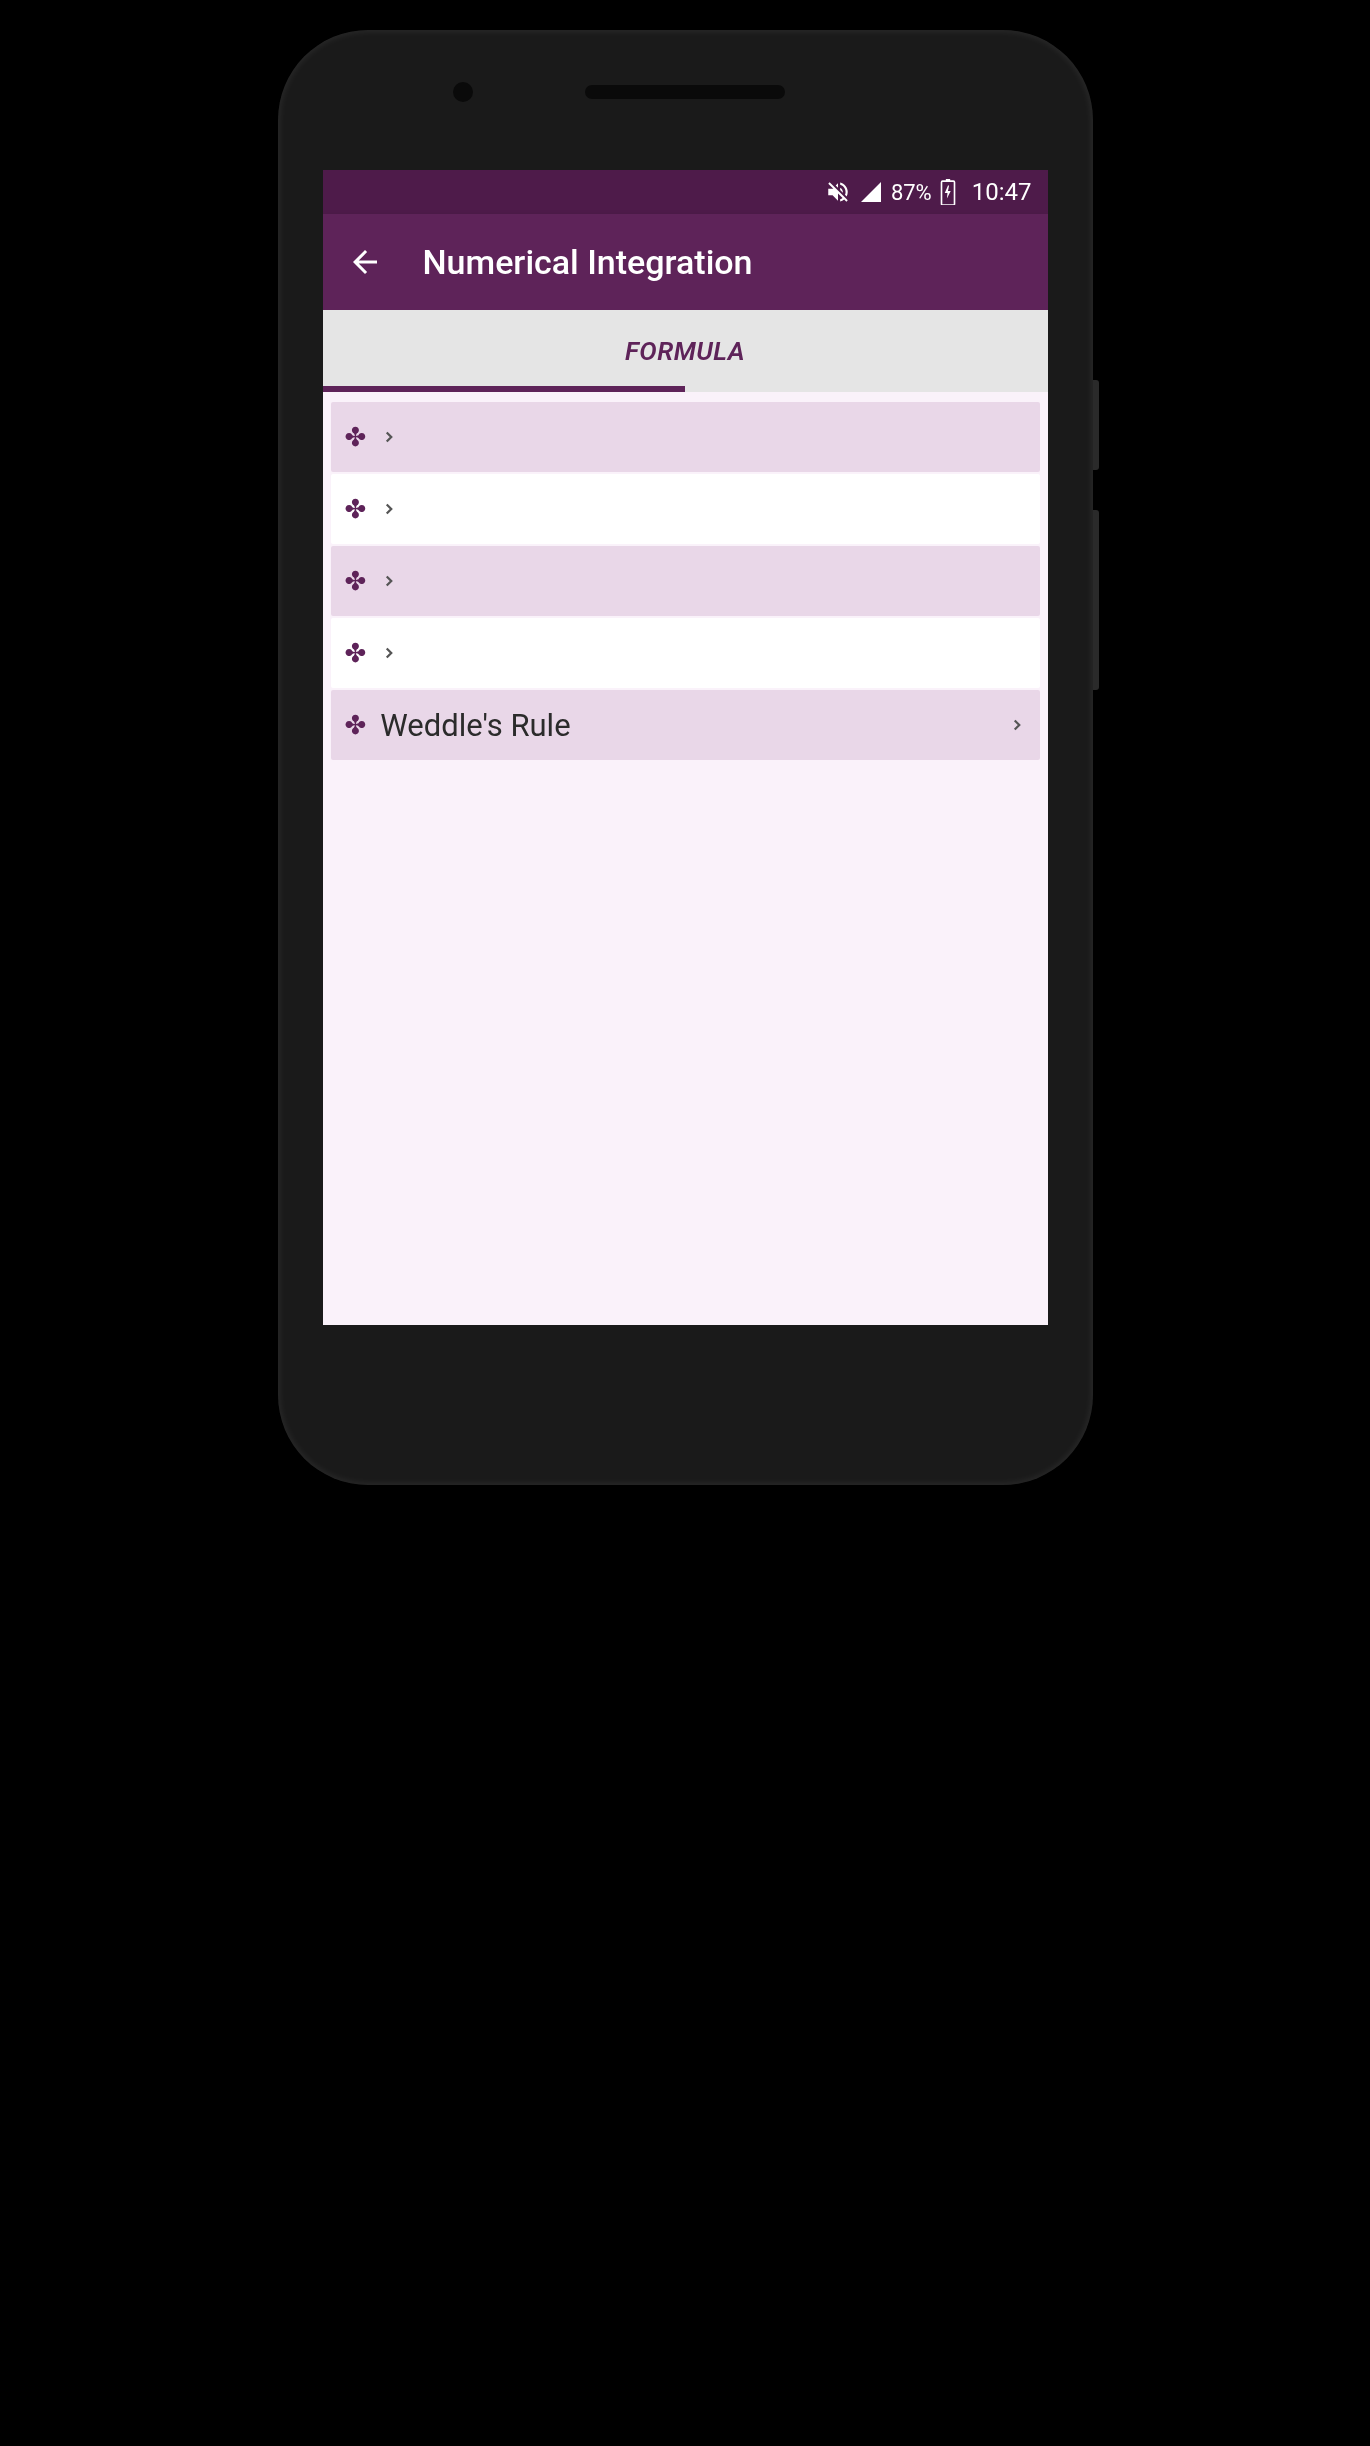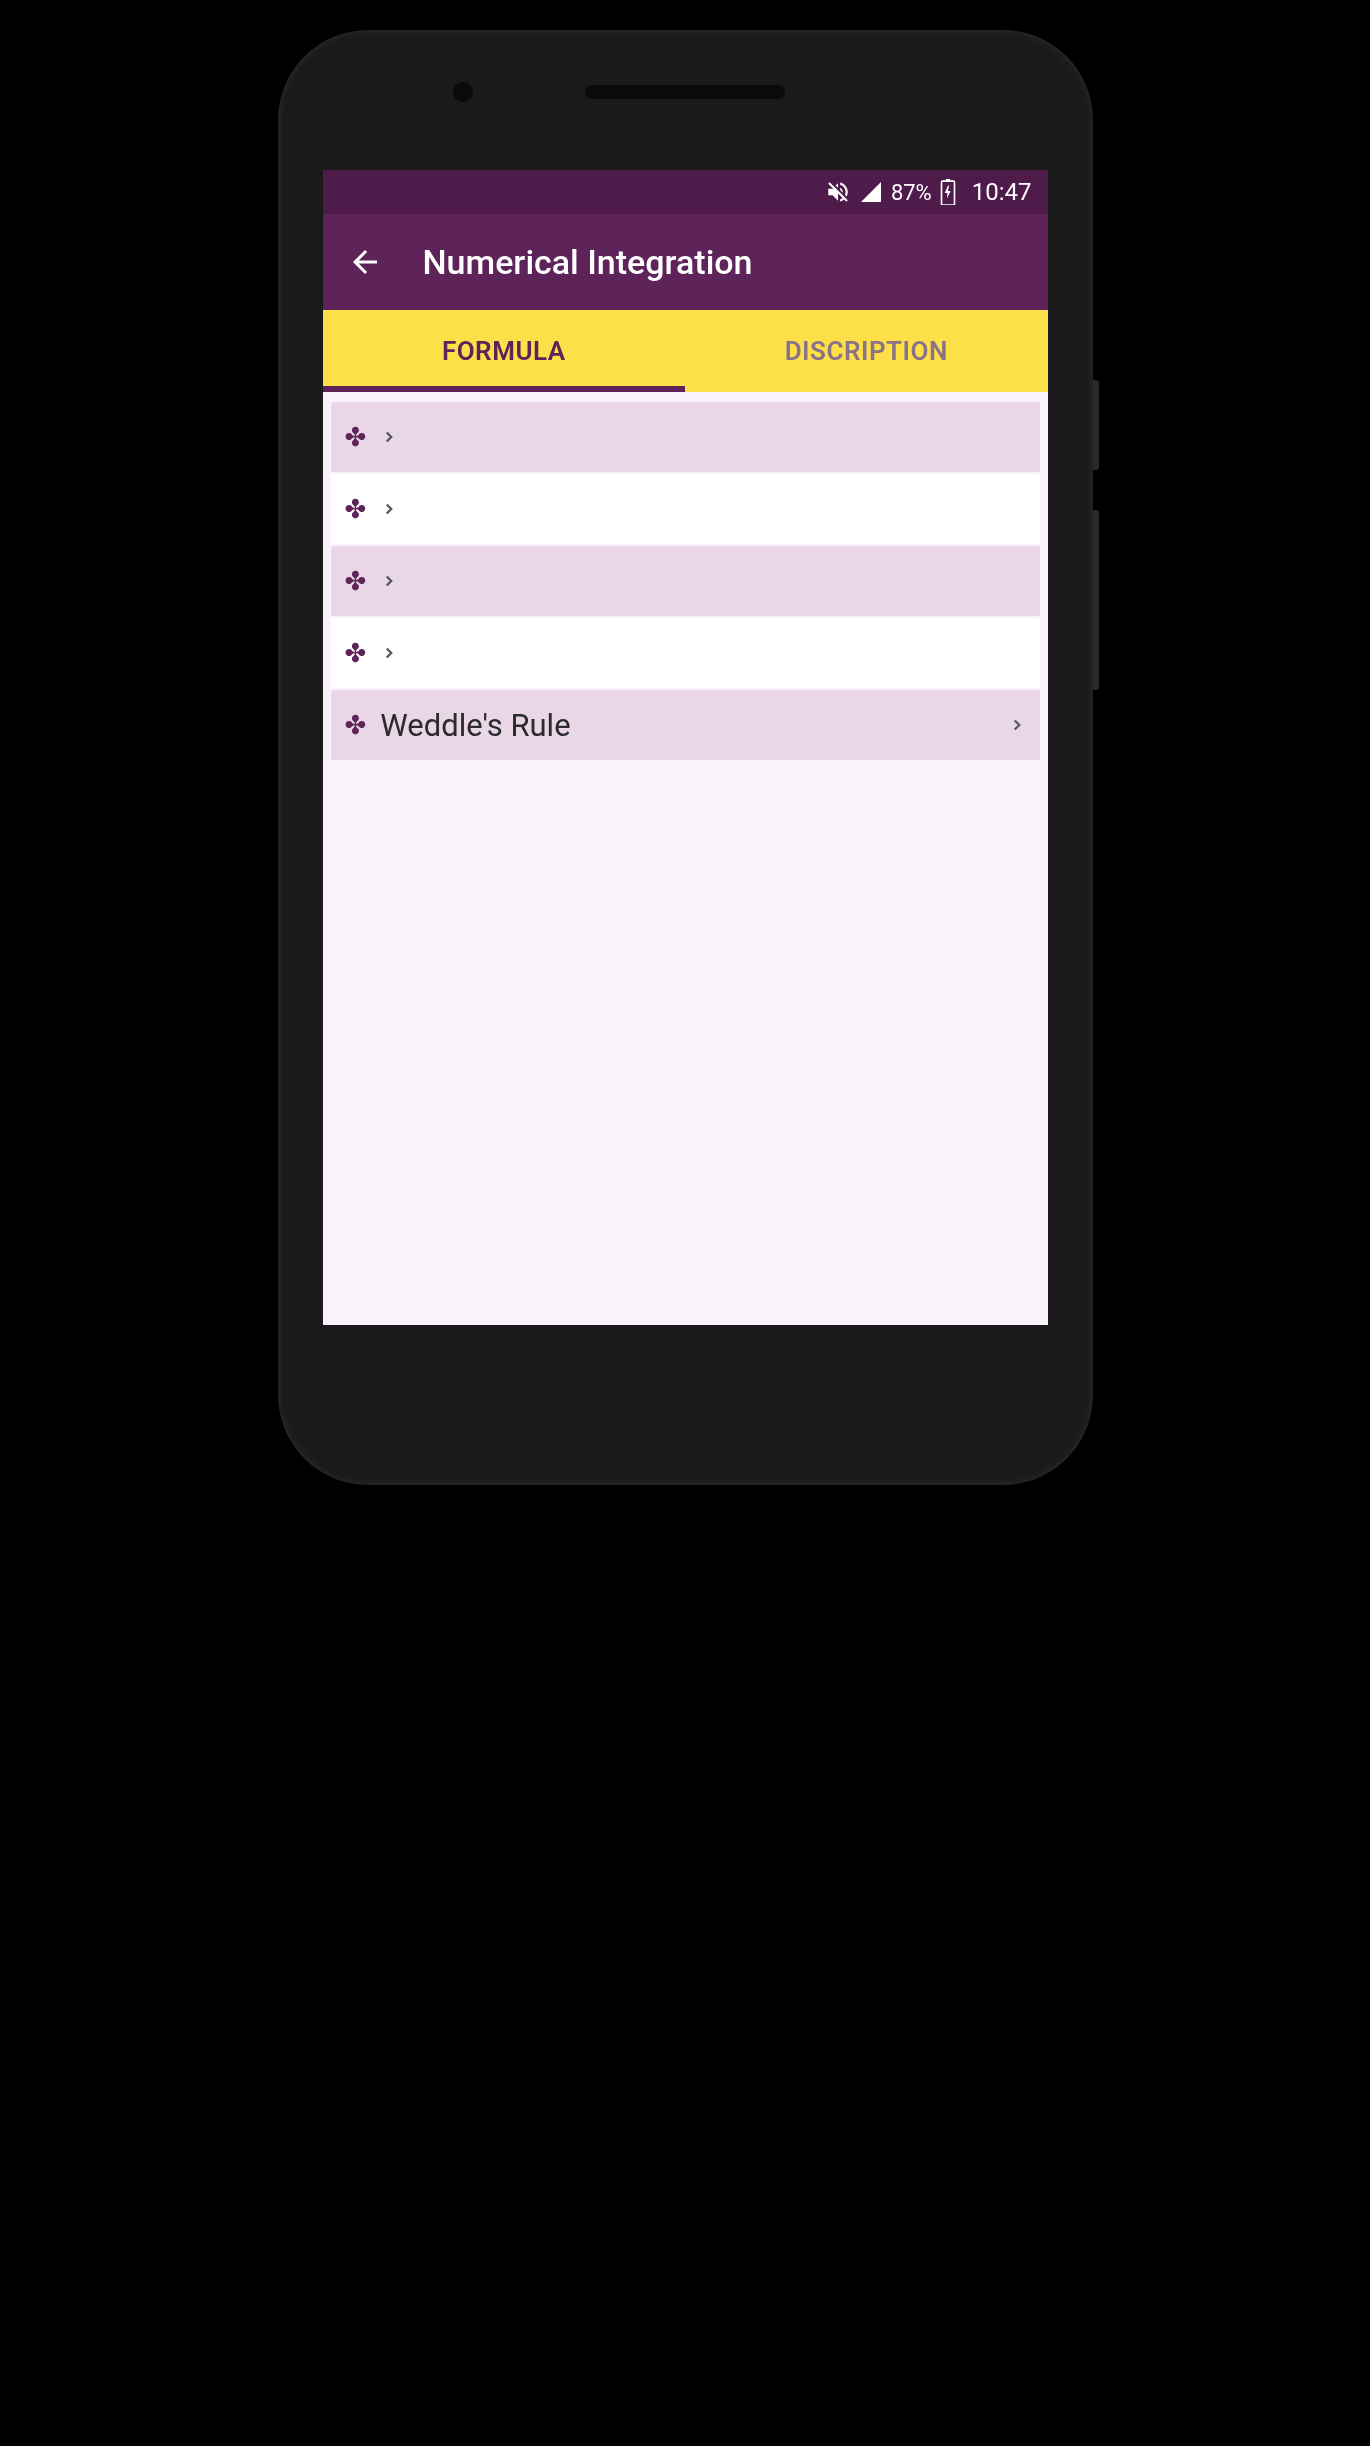--- a/index.html
+++ b/index.html
@@ -96,24 +96,25 @@
       align-items: center;
       justify-content: center;
       cursor: pointer;
     }
     .title {
       color: #fff;
       font-size: 34px;
       font-weight: 500;
     }
     .tabs {
-      background: #fde047;
+      background: #e5e5e5;
       height: 82px;
       display: flex;
       position: relative;
+      font-style: italic;
     }
     .tab {
       flex: 1;
       display: flex;
       align-items: center;
       justify-content: center;
       font-size: 26px;
       font-weight: 600;
       color: #8A7388;
       letter-spacing: 0.5px;
@@ -198,21 +199,20 @@
       <div class="back-btn">
         <svg width="36" height="36" viewBox="0 0 24 24" fill="#fff">
           <path d="M20 11H7.83l5.59-5.59L12 4l-8 8 8 8 1.41-1.41L7.83 13H20v-2z"></path>
         </svg>
       </div>
       <div class="title">Numerical Integration</div>
     </div>
 
     <div class="tabs">
       <div class="tab active">FORMULA</div>
-      <div class="tab">DISCRIPTION</div>
       <div class="tab-indicator"></div>
     </div>
 
     <div class="list">
 
       <div class="list-item odd">
         <span class="bullet">✤</span>
         <span class="chevron">
           <svg width="18" height="18" viewBox="0 0 24 24" fill="none" stroke="#555" stroke-width="3">
               <polyline points="9 18 15 12 9 6"></polyline>

